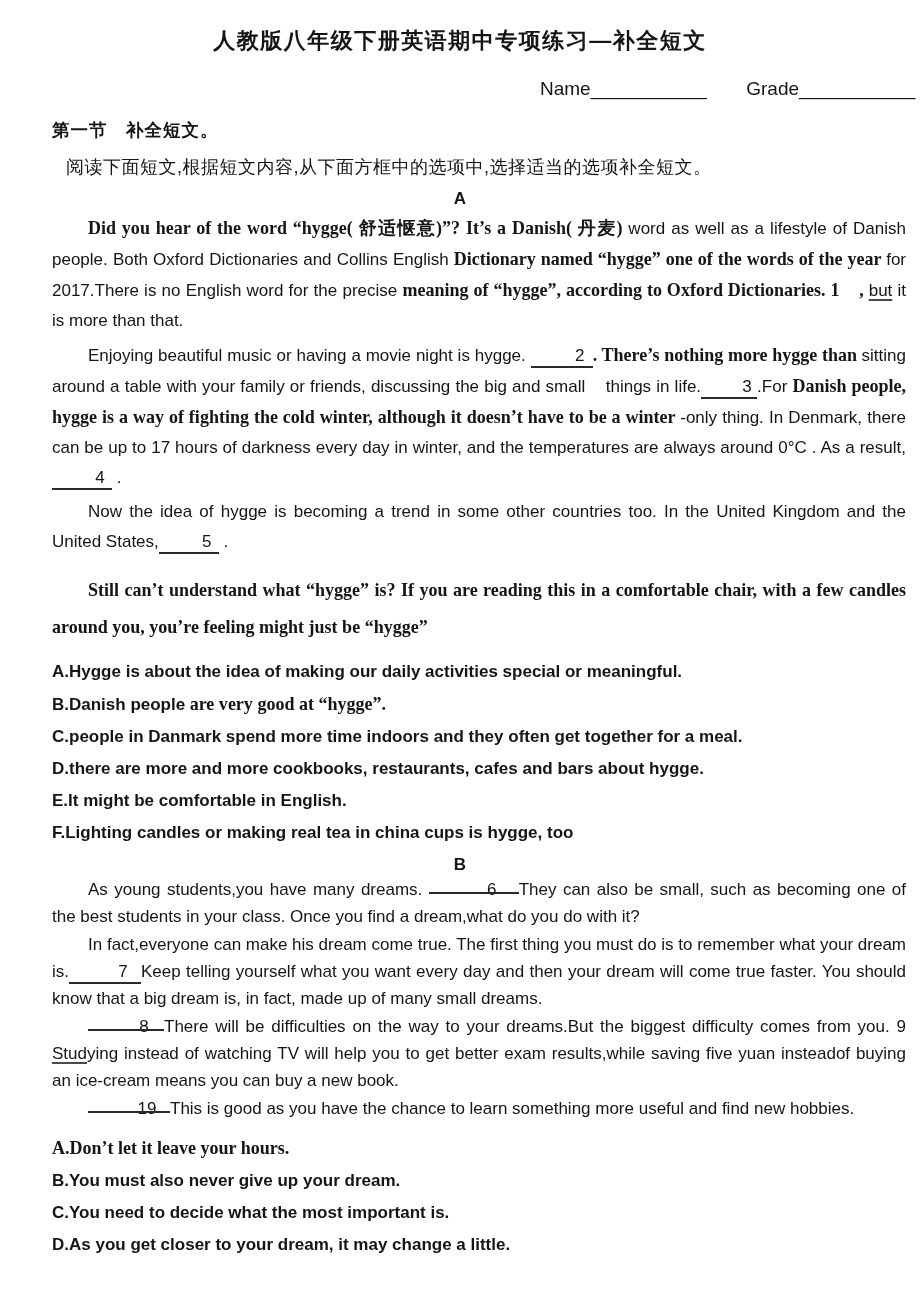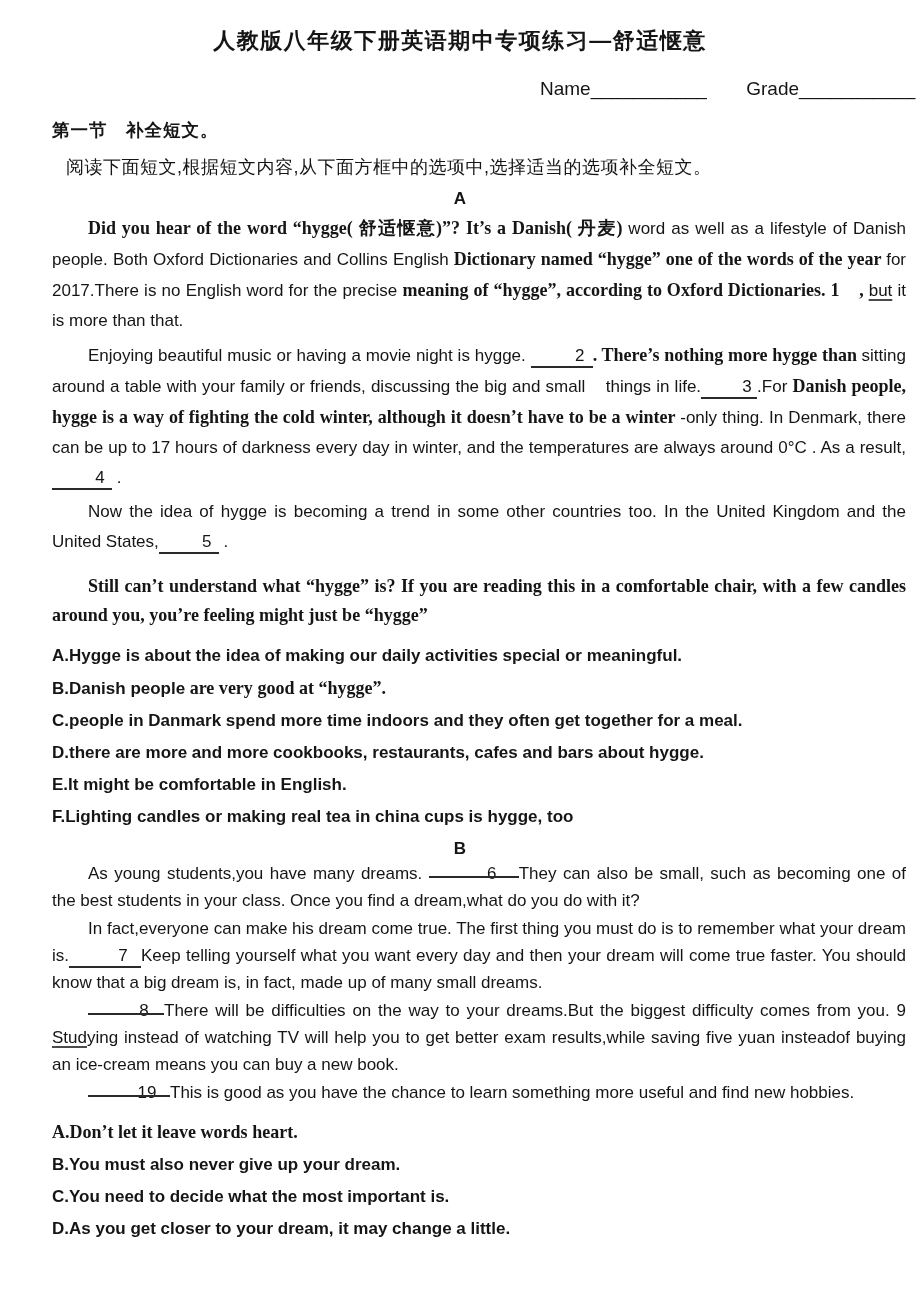--- a/index.html
+++ b/index.html
@@ -45,21 +45,21 @@
   .passage-body{margin:0 14px 0 52px;}
   .options{margin:16px 14px 0 52px;}
   .para{
     margin:4px 0 0 0;
     text-indent:36px;
     text-align:justify;
     font-size:17px;
     line-height:30px;
   }
   .passage-b .para{line-height:27px;margin-top:1px;}
-  .para.tight{line-height:29px;margin-top:15px;}
+  .para.tight{line-height:36px;margin-top:15px;}
   .option{
     font-weight:bold;
     font-size:17px;
     line-height:20px;
     margin:0 0 12px 0;
   }
   .sans{font-family:"Liberation Sans","DejaVu Sans",sans-serif;}
   .serif{font-family:"Liberation Serif","DejaVu Serif",serif;font-size:1.06em;font-weight:bold;}
   .u{text-decoration:underline;text-decoration-thickness:2px;text-underline-offset:3px;text-decoration-color:#4a4a4a;}
   .blank{
@@ -75,21 +75,21 @@
   .blank-mid::after{
     content:"";
     position:absolute;left:0;right:0;top:60%;
     border-top:2px solid #2a2a2a;
   }
 </style>
 </head>
 <body>
 
 <div class="page">
-  <div class="title">人教版八年级下册英语期中专项练习—舒适惬意</div>
+  <div class="title">人教版八年级下册英语期中专项练习—补全短文</div>
 
   <div class="name-grade">
     <span class="name">Name___________</span>
     <span class="grade">Grade___________</span>
   </div>
 
   <div class="section-heading">第一节　补全短文。</div>
   <div class="instruction">阅读下面短文,根据短文内容,从下面方框中的选项中,选择适当的选项补全短文。</div>
 
   <section class="passage passage-a">
@@ -112,19 +112,19 @@
 
   <section class="passage passage-b">
     <div class="passage-label">B</div>
     <div class="passage-body">
         <p class="para"><span class="sans">As young students,you have many dreams. </span><span class="blank blank-mid" style="min-width: 86px;">6</span><span class="sans">They can also be small, such as becoming one of the best students in your class. Once you find a dream,what do you do with it?</span></p>
         <p class="para"><span class="sans">In fact,everyone can make his dream come true. The first thing you must do is to remember what your dream is.</span><span class="blank blank-under" style="min-width: 68px;">7</span><span class="sans">Keep telling yourself what you want every day and then your dream will come true faster. You should know that a big dream is, in fact, made up of many small dreams.</span></p>
         <p class="para"><span class="blank blank-mid" style="min-width: 72px;">8</span><span class="sans">There will be difficulties on the way to your dreams.But the biggest difficulty comes from you. 9 </span><span class="sans u">Stud</span><span class="sans">ying instead of watching TV will help you to get better exam results,while saving five yuan insteadof buying an ice-cream means you can buy a new book.</span></p>
         <p class="para"><span class="blank blank-mid" style="min-width: 78px;">19</span><span class="sans">This is good as you have the chance to learn something more useful and find new hobbies.</span></p>
       </div>
     <div class="options">
-        <div class="option"><span class="serif">A.Don’t let it leave words heart.</span></div>
+        <div class="option"><span class="serif">A.Don’t let it leave your hours.</span></div>
         <div class="option"><span class="sans">B.You must also never give up your dream.</span></div>
         <div class="option"><span class="sans">C.You need to decide what the most important is.</span></div>
         <div class="option"><span class="sans">D.As you get closer to your dream, it may change a little.</span></div>
       </div>
   </section>
 </div>
 
 </body></html>

